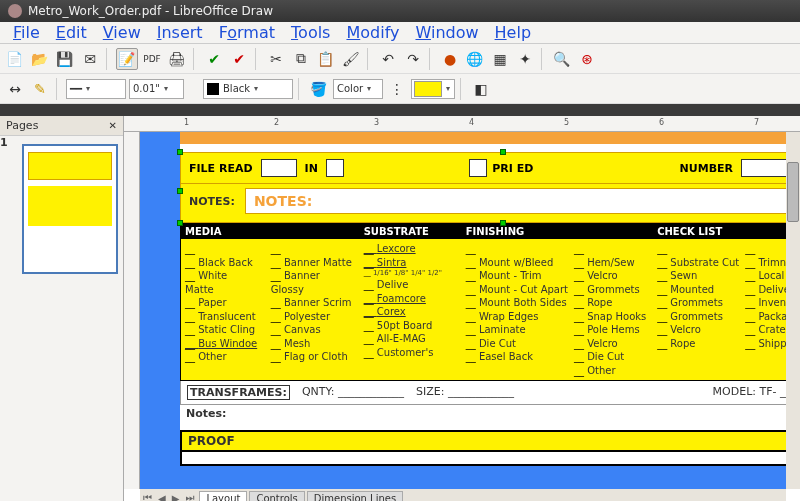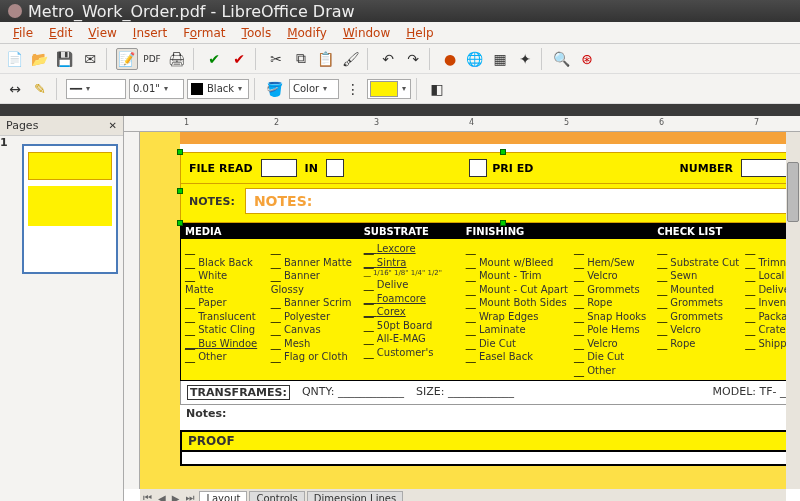--- a/index.html
+++ b/index.html
@@ -1,39 +1,39 @@
 <!DOCTYPE html>
 <html><head>
 <meta charset="utf-8">
 <style>
 * { box-sizing: border-box; margin: 0; padding: 0; font-family: "DejaVu Sans", Arial, sans-serif; }
 body { background: #3a3a3a; width: 800px; height: 501px; overflow: hidden; font-size: 11px; color: #333; }
-.titlebar { background: linear-gradient(#4a4a4a,#333); color: #eee; height: 22px; padding: 3px 8px; font-size: 16px; display: flex; align-items: center; }
+.titlebar { background: linear-gradient(#4a4a4a,#333); color: #eee; height: 22px; padding: 3px 8px; font-size: 12px; display: flex; align-items: center; }
 .titlebar .dot { width: 14px; height: 14px; border-radius: 7px; background: #a88; margin-right: 6px; }
 .menubar { background: #f4f3f1; height: 22px; display: flex; align-items: center; padding: 0 6px; gap: 2px; border-bottom: 1px solid #ccc; }
-.menubar span { padding: 2px 7px; font-size: 12px; color: #c2410c; }
+.menubar span { padding: 2px 7px; font-size: 16px; color: #1d4ed8; }
 .menubar span u { text-decoration: underline; }
 .toolbar { background: #f4f3f1; height: 30px; display: flex; align-items: center; padding: 0 4px; gap: 3px; border-bottom: 1px solid #ddd; }
 .tbtn { width: 22px; height: 22px; border: 1px solid transparent; border-radius: 2px; display: flex; align-items: center; justify-content: center; font-size: 14px; }
 .tbtn.active { border-color: #999; background: #e8e4dc; }
 .sep { width: 5px; height: 22px; border-left: 1px solid #ccc; margin: 0 2px; }
 .combo { height: 20px; border: 1px solid #aaa; background: #fff; font-size: 10px; padding: 1px 3px; display: flex; align-items: center; }
 .combo::after { content: "▾"; margin-left: 4px; color: #555; font-size: 8px; }
 .yellow-sw { background: #fff200; width: 28px; height: 16px; border: 1px solid #999; display: inline-block; }
 .main { display: flex; height: 391px; margin-top: 12px; }
 .pages-panel { width: 124px; background: #f4f3f1; border-right: 1px solid #aaa; display: flex; flex-direction: column; }
 .pages-panel .hdr { background: #e8e4dc; padding: 3px 6px; font-size: 11px; border-bottom: 1px solid #ccc; display: flex; justify-content: space-between; align-items: center; }
 .pages-panel .thumb { margin: 8px; border: 2px solid #4a7ab8; background: #fff; width: 96px; height: 130px; position: relative; }
 .pages-panel .thumb .mini { position: absolute; left: 4px; right: 4px; top: 6px; height: 28px; background: #fff200; border: 1px solid #d4a000; }
 .pages-panel .num { position: absolute; left: -14px; top: 0; font-size: 11px; font-weight: bold; }
 .canvas-area { flex: 1; background: #fff; position: relative; overflow: hidden; }
 .hruler { height: 16px; background: #f4f3f1; border-bottom: 1px solid #aaa; position: relative; font-size: 8px; color: #555; }
 .hruler .tick { position: absolute; top: 2px; }
 .vruler { width: 16px; background: #f4f3f1; border-right: 1px solid #aaa; position: absolute; left: 0; top: 16px; bottom: 18px; }
-.doc-scroll { position: absolute; left: 16px; top: 16px; right: 14px; bottom: 18px; background: #fde047; overflow: hidden; }
+.doc-scroll { position: absolute; left: 16px; top: 16px; right: 14px; bottom: 18px; background: #3b82f6; overflow: hidden; }
 .page { position: absolute; left: 40px; top: -10px; width: 640px; background: #fff; }
 .orange-bar { height: 22px; background: #f5a23a; margin-bottom: 8px; }
 .row-yellow { background: #fff200; padding: 6px 8px; display: flex; align-items: center; gap: 8px; border: 1px solid #d4a000; font-size: 11px; font-weight: bold; }
 .row-yellow .lbl { color: #000; }
 .row-yellow .box { background: #fff; border: 1px solid #333; width: 36px; height: 18px; display: inline-block; }
 .row-yellow .box.small { width: 18px; }
 .row-yellow .box.wide { width: 70px; }
 .notes-row { background: #fff200; padding: 4px 8px 8px; border: 1px solid #d4a000; border-top: none; display: flex; align-items: center; gap: 10px; }
 .notes-row .notes-lbl { font-weight: bold; font-size: 11px; }
 .notes-row .notes-big { background: #fff; border: 1px solid #d4a000; padding: 4px 8px; color: #f5a23a; font-weight: bold; font-size: 14px; flex: 1; }
@@ -108,21 +108,21 @@
   <div class="tbtn">🔍</div>
   <div class="tbtn" style="color:#c00;">⊛</div>
 </div>
 
 <div class="toolbar">
   <div class="tbtn">↔</div>
   <div class="tbtn" style="color:#c90;">✎</div>
   <div class="sep"></div>
   <div class="combo" style="width:60px;">━━</div>
   <div class="combo" style="width:55px;">0.01"</div>
-  <div class="combo" style="width:62px;">
+  <div class="combo" style="width:90px;margin-left:16px;">
       <span style="width:12px;height:12px;background:#000;display:inline-block;margin-right:4px;"></span>
       <span>Black</span>
     </div>
   <div class="sep"></div>
   <div class="tbtn">🪣</div>
   <div class="combo" style="width:50px;">Color</div>
   <div class="tbtn">⋮</div>
   <div class="combo" style="width:44px;padding:2px;">
       <span class="yellow-sw"></span>
     </div>

